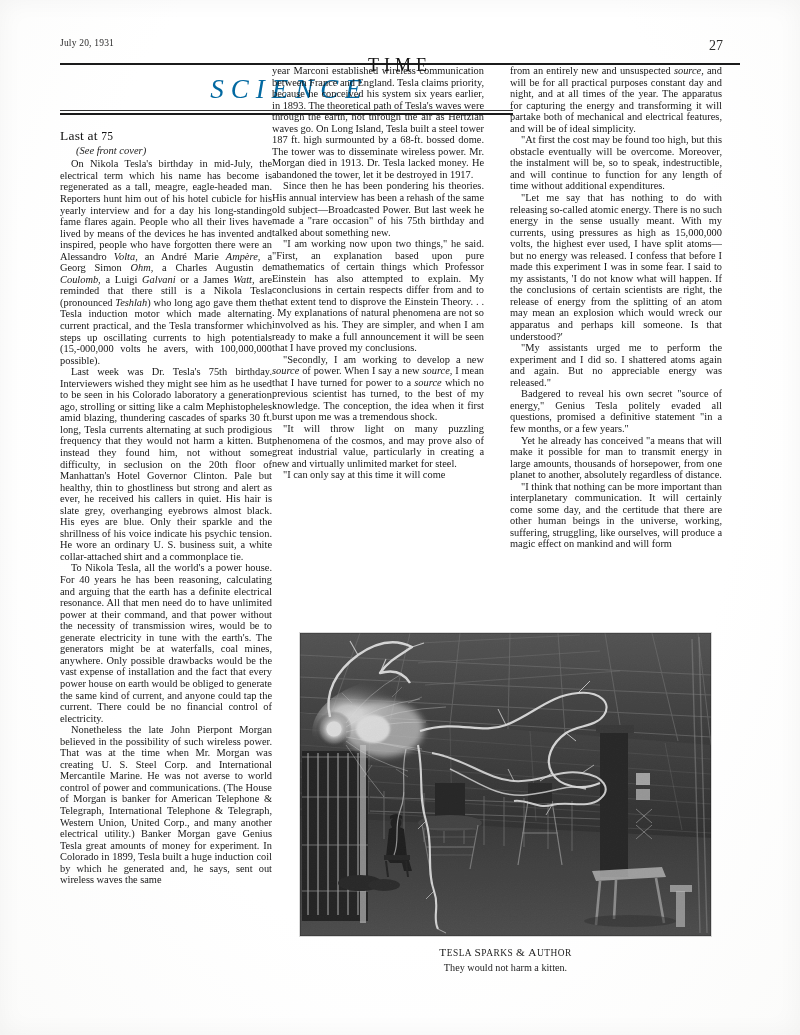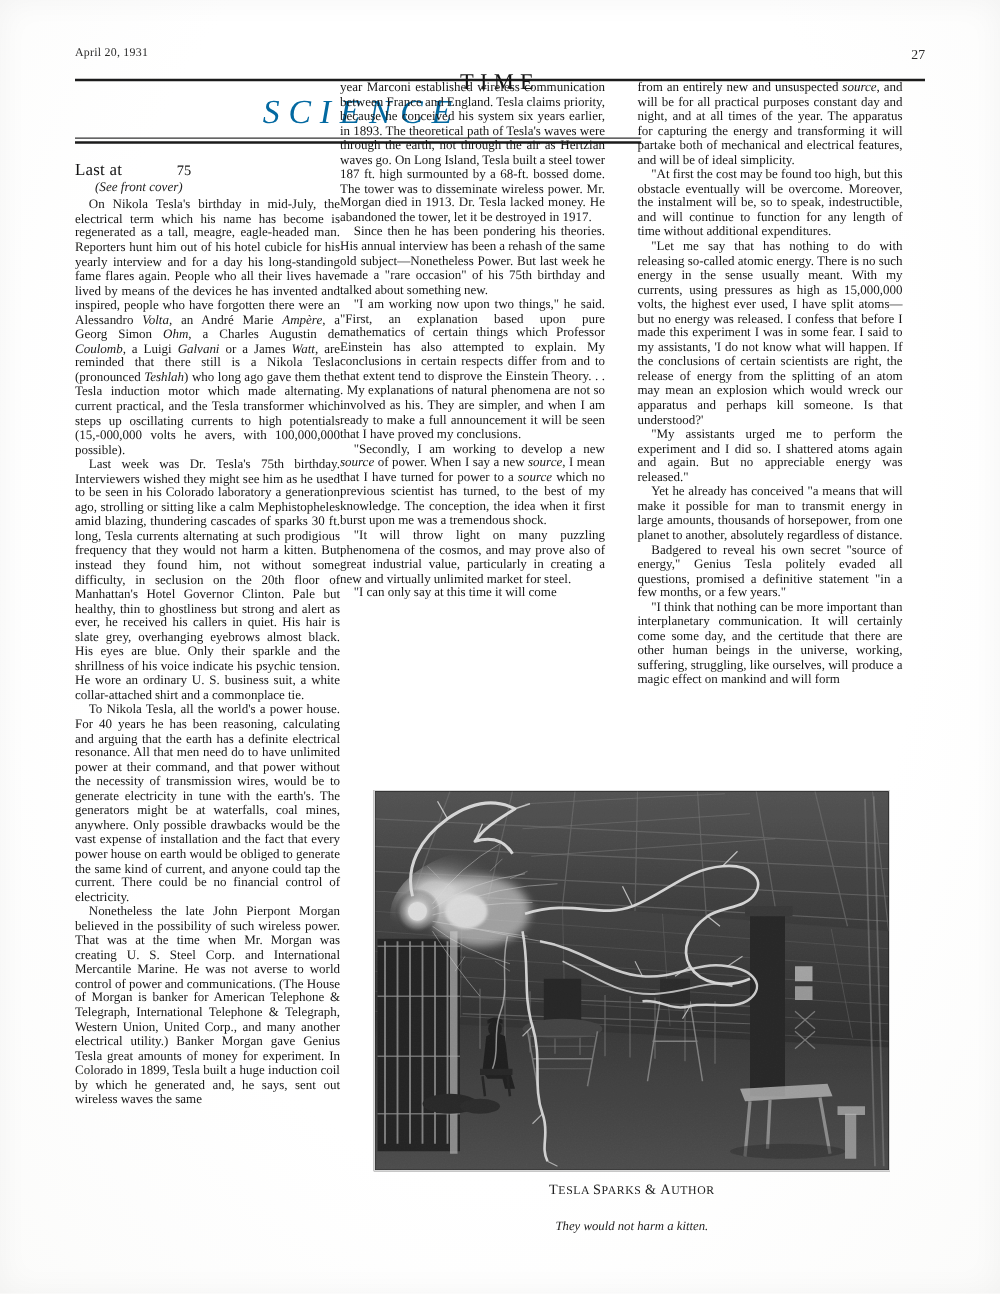--- a/index.html
+++ b/index.html
@@ -38,22 +38,22 @@
     color:#2a2a2a;
   }
   .runhead .mast{
     position:absolute;left:0;right:0;top:-5px;
     text-align:center;
     font-size:18px;letter-spacing:5px;
     color:#141414;
     margin-top:22px;
   }
   .runhead .folio{
-    position:absolute;right:0;top:0;
-    font-size:11px;color:#2a2a2a;
+    position:absolute;right:17px;top:0;
+    font-size:14px;color:#2a2a2a;
   }
   .rule-top{
     margin-top:3px;
     height:2px;background:#1b1b1b;
     width:680px;
   }
   
   .cols{
     position:relative;
     margin-top:0px;
@@ -89,21 +89,21 @@
     height:2px;background:#1b1b1b;margin-top:2px;width:453px;
   }
 
   .arttitle{
     font-size:13.5px;
     margin-top:13px;
     margin-bottom:1px;
     letter-spacing:.2px;
     color:#111;
   }
-  .arttitle .num{font-size:11.5px;margin-left:40px;}
+  .arttitle .num{font-size:11.5px;}
   .subtitle{
     font-style:italic;
     font-size:10.5px;
     margin:0 0 2px 16px;
     color:#222;
   }
   p.body{
     margin:0;
     font-size:10.4px;
     line-height:11.55px;
@@ -135,35 +135,34 @@
     text-align:center;
     margin-top:9px;
   }
   .caption .cap1{
     font-size:9.4px;
     letter-spacing:.5px;
     color:#222;
   }
   .caption .cap1 .sc{font-size:11.4px;}
   .caption .cap2{
-    font-style:italic;
     font-size:10.2px;
-    margin-top:18px;
+    margin-top:4px;
     color:#222;
   }
 </style>
 </head>
 <body>
 
 <div class="page"></div>
 
 <div class="sheet">
 
   <div class="runhead">
-    <div class="date">April 20, 1931</div>
+    <div class="date">July 20, 1931</div>
     <div class="mast">TIME</div>
     <div class="folio">27</div>
   </div>
 
   <div class="rule-top"></div>
 
   <div class="cols">
 
     <div class="col col1">
       <div class="sectionhead">
@@ -176,34 +175,34 @@
       <div class="subtitle">(See front cover)</div>
 
       <p class="body">On Nikola Tesla's birthday in mid-July, the electrical term which his name has become is regenerated as a tall, meagre, eagle-headed man. Reporters hunt him out of his hotel cubicle for his yearly interview and for a day his long-standing fame flares again. People who all their lives have lived by means of the devices he has invented and inspired, people who have forgotten there were an Alessandro <i>Volta</i>, an André Marie <i>Ampère</i>, a Georg Simon <i>Ohm</i>, a Charles Augustin de <i>Coulomb</i>, a Luigi <i>Galvani</i> or a James <i>Watt</i>, are reminded that there still is a Nikola Tesla (pronounced <i>Teshlah</i>) who long ago gave them the Tesla induction motor which made alternating current practical, and the Tesla transformer which steps up oscillating currents to high potentials (15,-000,000 volts he avers, with 100,000,000 possible).</p>
       <p class="body">Last week was Dr. Tesla's 75th birthday. Interviewers wished they might see him as he used to be seen in his Colorado laboratory a generation ago, strolling or sitting like a calm Mephistopheles amid blazing, thundering cascades of sparks 30 ft. long, Tesla currents alternating at such prodigious frequency that they would not harm a kitten. But instead they found him, not without some difficulty, in seclusion on the 20th floor of Manhattan's Hotel Governor Clinton. Pale but healthy, thin to ghostliness but strong and alert as ever, he received his callers in quiet. His hair is slate grey, overhanging eyebrows almost black. His eyes are blue. Only their sparkle and the shrillness of his voice indicate his psychic tension. He wore an ordinary U. S. business suit, a white collar-attached shirt and a commonplace tie.</p>
       <p class="body">To Nikola Tesla, all the world's a power house. For 40 years he has been reasoning, calculating and arguing that the earth has a definite electrical resonance. All that men need do to have unlimited power at their command, and that power without the necessity of transmission wires, would be to generate electricity in tune with the earth's. The generators might be at waterfalls, coal mines, anywhere. Only possible drawbacks would be the vast expense of installation and the fact that every power house on earth would be obliged to generate the same kind of current, and anyone could tap the current. There could be no financial control of electricity.</p>
       <p class="body">Nonetheless the late John Pierpont Morgan believed in the possibility of such wireless power. That was at the time when Mr. Morgan was creating U. S. Steel Corp. and International Mercantile Marine. He was not averse to world control of power and communications. (The House of Morgan is banker for American Telephone &amp; Telegraph, International Telephone &amp; Telegraph, Western Union, United Corp., and many another electrical utility.) Banker Morgan gave Genius Tesla great amounts of money for experiment. In Colorado in 1899, Tesla built a huge induction coil by which he generated and, he says, sent out wireless waves the same</p>
     </div>
 
     <div class="col col2">
       <p class="body cont">year Marconi established wireless communication between France and England. Tesla claims priority, because he conceived his system six years earlier, in 1893. The theoretical path of Tesla's waves were through the earth, not through the air as Hertzian waves go. On Long Island, Tesla built a steel tower 187 ft. high surmounted by a 68-ft. bossed dome. The tower was to disseminate wireless power. Mr. Morgan died in 1913. Dr. Tesla lacked money. He abandoned the tower, let it be destroyed in 1917.</p>
-      <p class="body">Since then he has been pondering his theories. His annual interview has been a rehash of the same old subject—Nonetheless Power. But last week he made a "rare occasion" of his 75th birthday and talked about something new.</p>
+      <p class="body">Since then he has been pondering his theories. His annual interview has been a rehash of the same old subject—Broadcasted Power. But last week he made a "rare occasion" of his 75th birthday and talked about something new.</p>
       <p class="body">"I am working now upon two things," he said. "First, an explanation based upon pure mathematics of certain things which Professor Einstein has also attempted to explain. My conclusions in certain respects differ from and to that extent tend to disprove the Einstein Theory. . . . My explanations of natural phenomena are not so involved as his. They are simpler, and when I am ready to make a full announcement it will be seen that I have proved my conclusions.</p>
       <p class="body">"Secondly, I am working to develop a new <i>source</i> of power. When I say a new <i>source</i>, I mean that I have turned for power to a <i>source</i> which no previous scientist has turned, to the best of my knowledge. The conception, the idea when it first burst upon me was a tremendous shock.</p>
       <p class="body">"It will throw light on many puzzling phenomena of the cosmos, and may prove also of great industrial value, particularly in creating a new and virtually unlimited market for steel.</p>
       <p class="body">"I can only say at this time it will come</p>
     </div>
 
     <div class="col col3">
       <p class="body cont">from an entirely new and unsuspected <i>source</i>, and will be for all practical purposes constant day and night, and at all times of the year. The apparatus for capturing the energy and transforming it will partake both of mechanical and electrical features, and will be of ideal simplicity.</p>
       <p class="body">"At first the cost may be found too high, but this obstacle eventually will be overcome. Moreover, the instalment will be, so to speak, indestructible, and will continue to function for any length of time without additional expenditures.</p>
       <p class="body">"Let me say that has nothing to do with releasing so-called atomic energy. There is no such energy in the sense usually meant. With my currents, using pressures as high as 15,000,000 volts, the highest ever used, I have split atoms—but no energy was released. I confess that before I made this experiment I was in some fear. I said to my assistants, 'I do not know what will happen. If the conclusions of certain scientists are right, the release of energy from the splitting of an atom may mean an explosion which would wreck our apparatus and perhaps kill someone. Is that understood?'</p>
       <p class="body">"My assistants urged me to perform the experiment and I did so. I shattered atoms again and again. But no appreciable energy was released."</p>
+      <p class="body">Badgered to reveal his own secret "source of energy," Genius Tesla politely evaded all questions, promised a definitive statement "in a few months, or a few years."</p>
       <p class="body">Yet he already has conceived "a means that will make it possible for man to transmit energy in large amounts, thousands of horsepower, from one planet to another, absolutely regardless of distance.</p>
-      <p class="body">Badgered to reveal his own secret "source of energy," Genius Tesla politely evaded all questions, promised a definitive statement "in a few months, or a few years."</p>
       <p class="body">"I think that nothing can be more important than interplanetary communication. It will certainly come some day, and the certitude that there are other human beings in the universe, working, suffering, struggling, like ourselves, will produce a magic effect on mankind and will form</p>
     </div>
 
   </div>
 
   <div class="figure">
     <div class="photo">
       <svg viewBox="0 0 411 303" preserveAspectRatio="none">
         <defs>
           <radialGradient id="glow" cx="20%" cy="33%" r="34%">

